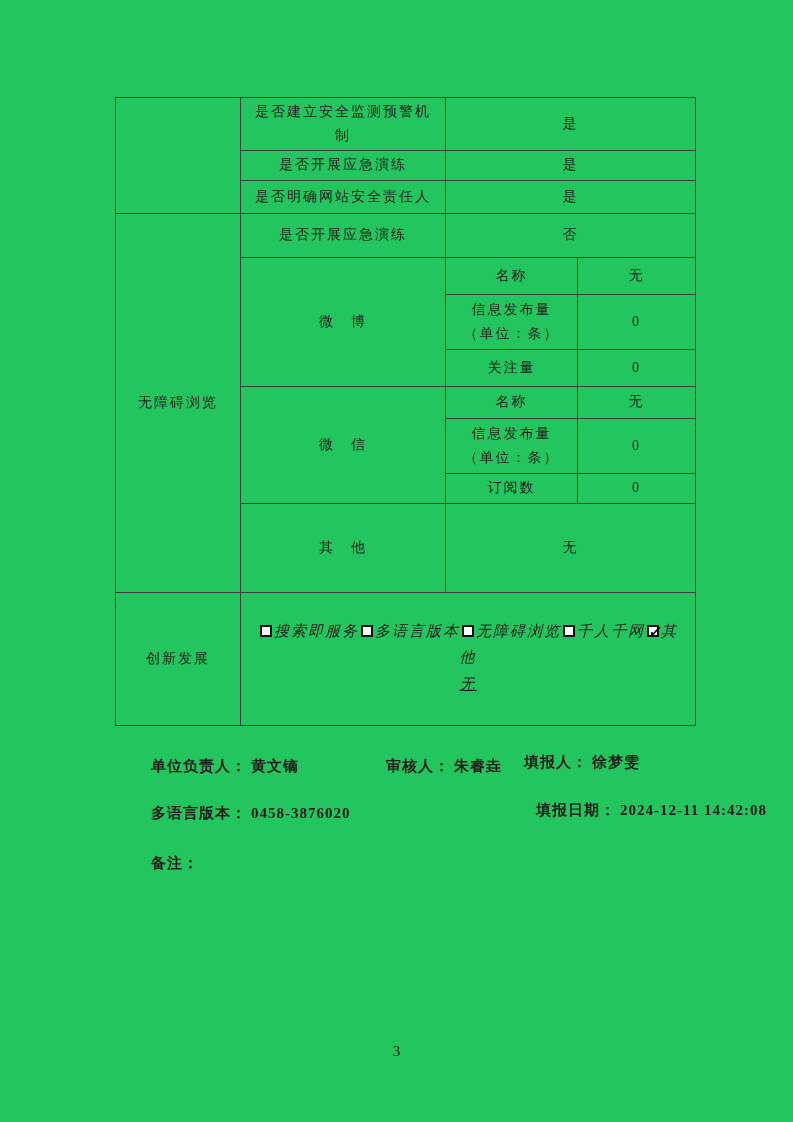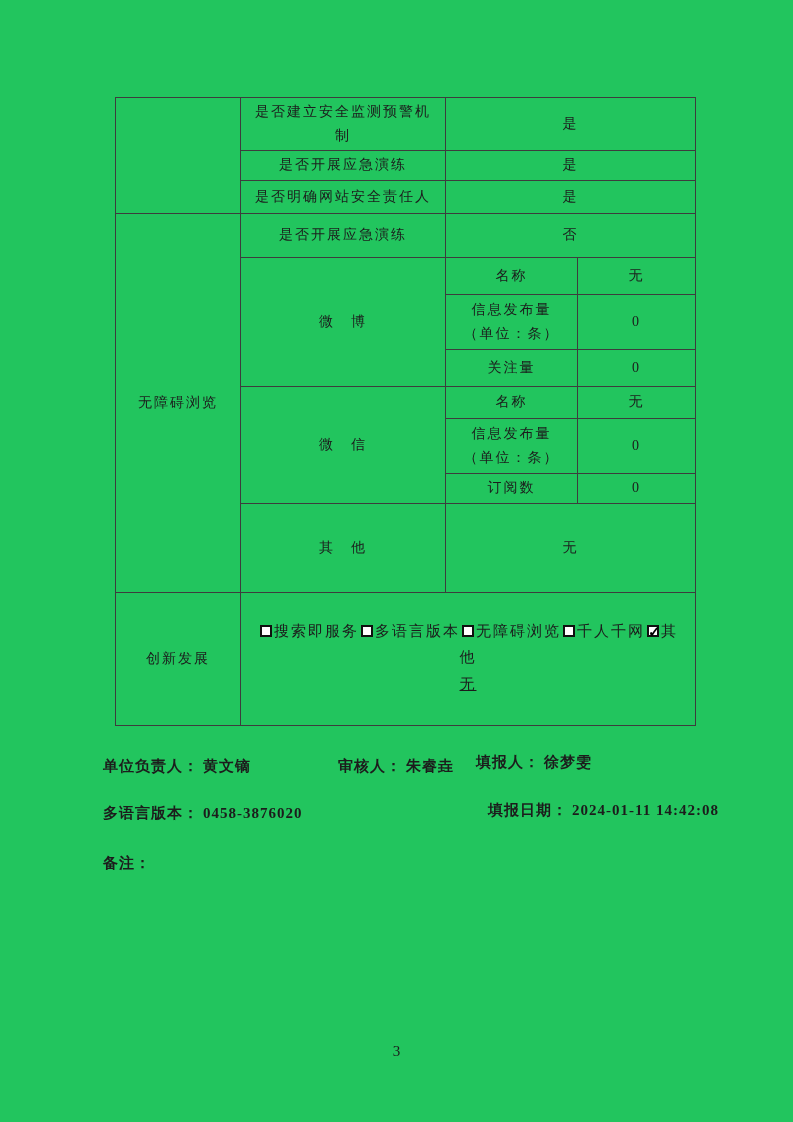--- a/index.html
+++ b/index.html
@@ -32,20 +32,21 @@
   }
   td.q { padding:2px 20px; }
   td.field { padding:2px 12px;margin-top:48px; }
   td.innov-answer {
     text-align:left;
     padding:6px 10px 6px 26px;
     letter-spacing:1px;
     font-size:15px;
     line-height:1.75;
     vertical-align:middle;
+    font-style:italic;
   }
   .cb {
     display:inline-block;
     width:12px; height:12px;
     border:2px solid #101010;
     margin:0 2px -1px 2px;
     position:relative;
     background:#fff;
   }
   .cb.checked::after {
@@ -55,21 +56,21 @@
     letter-spacing:0;
   }
   .innov-other-line {
     display:block;
     text-decoration:underline;
     margin-top:2px;
     letter-spacing:2px;
   }
 
   
-  .fline { position:absolute; font-size:15px; font-weight:bold; letter-spacing:1px; white-space:nowrap; }
+  .fline { position:absolute; font-size:15px; font-weight:bold; letter-spacing:1px; white-space:nowrap;margin-left:48px; }
   .fline .val { margin-left:4px; }
   .pagenum {
     position:absolute; left:0; right:0; top:1043px;
     text-align:center; font-size:15px; letter-spacing:0;
   }
 </style>
 </head>
 <body>
 
 <div class="page">
@@ -148,20 +149,20 @@
   <div class="fline" style="left:338px; top:757px">
     <span>审核人：</span><span class="val">朱睿垚</span>
   </div>
   <div class="fline" style="left:476px; top:753px">
     <span>填报人：</span><span class="val">徐梦雯</span>
   </div>
   <div class="fline" style="left:103px; top:804px">
     <span>多语言版本：</span><span class="val">0458-3876020</span>
   </div>
   <div class="fline" style="left:488px; top:801px">
-    <span>填报日期：</span><span class="val">2024-01-11 14:42:08</span>
+    <span>填报日期：</span><span class="val">2024-12-11 14:42:08</span>
   </div>
   <div class="fline" style="left:103px; top:854px">
     <span>备注：</span><span class="val"></span>
   </div>
 
   <div class="pagenum">3</div>
 </div>
 
 </body></html>

